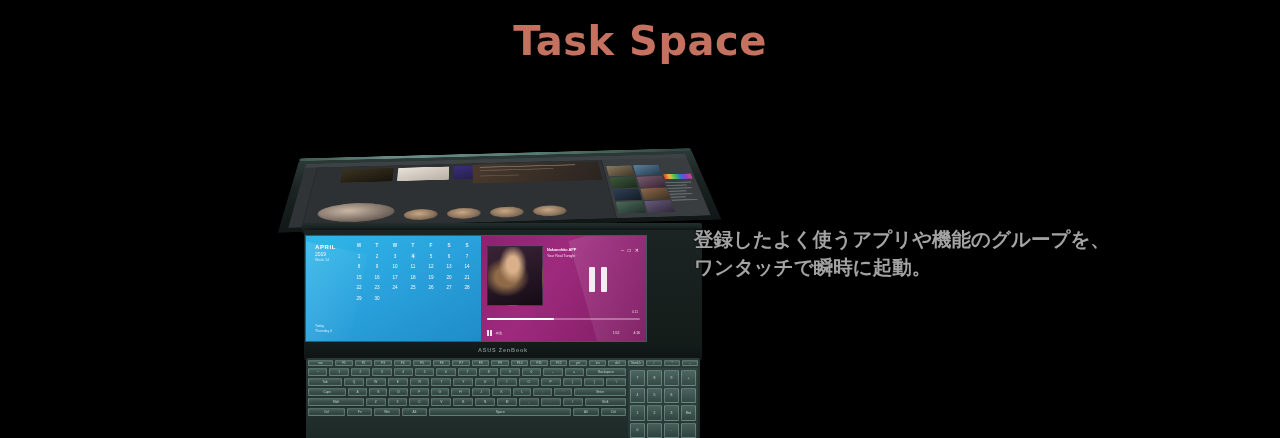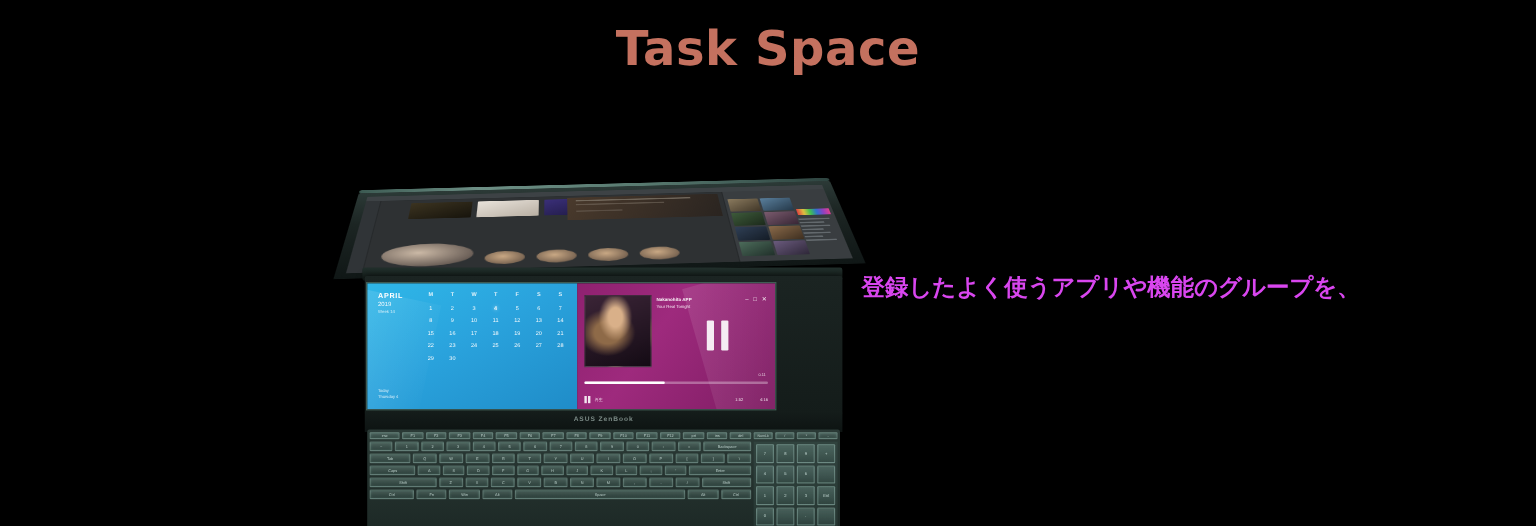--- a/index.html
+++ b/index.html
@@ -25,24 +25,24 @@
     font-size: 40px;
     font-weight: 600;
     letter-spacing: 0.5px;
     color: #c4715f;
     font-family: "DejaVu Sans", sans-serif;
   }
 
   
   #caption {
     position: absolute;
-    left: 718px;
+    left: 694px;
     top: 226px;
     width: 430px;
-    color: #d946ef;
+    color: #a3a3a3;
     font-size: 19.5px;
     line-height: 1.42;
     font-weight: 700;
     font-family: "DejaVu Sans", sans-serif;
     text-shadow: 0 0 2px rgba(0,0,0,0.9);
   }
   #caption div { white-space: nowrap; }
 
   
   #laptop {
@@ -688,13 +688,14 @@
       <span class="npkey">0</span>
       <span class="npkey"></span>
       <span class="npkey">.</span>
       <span class="npkey"></span>
     </div>
   </div>
 </div>
 
 <div id="caption">
   <div>登録したよく使うアプリや機能のグループを、</div>
+  <div>ワンタッチで瞬時に起動。</div>
 </div>
 
 </body></html>

